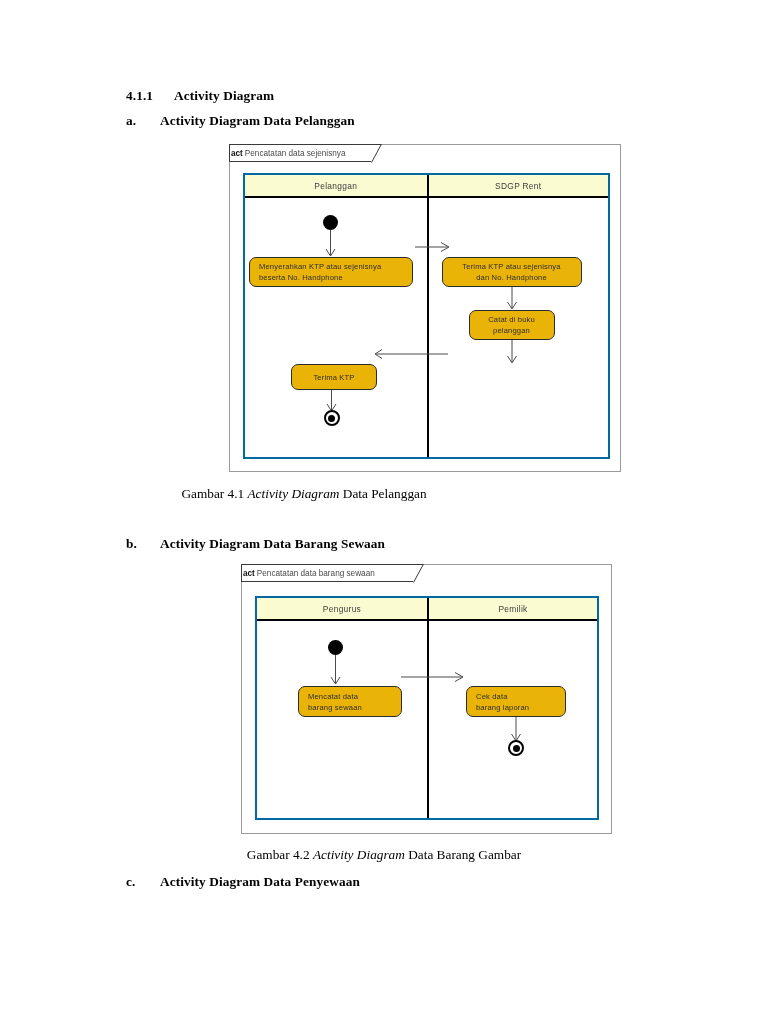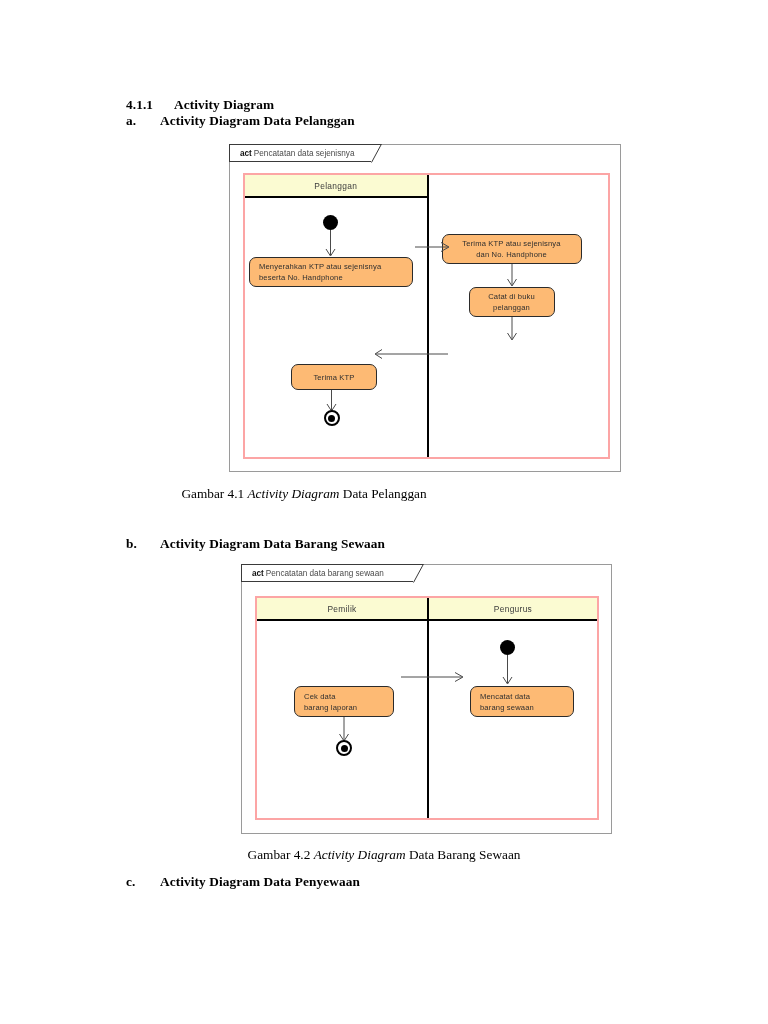--- a/index.html
+++ b/index.html
@@ -32,21 +32,21 @@
     white-space: nowrap;
   }
   .heading .num {
     display: inline-block;
   }
   .heading .txt {
     display: inline-block;
   }
 
   #h-411   { left: 126px; top: 88px; }
-  #h-411 .num { width: 48px; margin-top: 9px; }
+  #h-411 .num { width: 48px; }
 
   #h-a     { left: 126px; top: 113px; }
   #h-a .num { width: 34px; }
 
   #h-b     { left: 126px; top: 536px; }
   #h-b .num { width: 34px; }
 
   #h-c     { left: 126px; top: 874px; }
   #h-c .num { width: 34px; }
 
@@ -77,21 +77,21 @@
     position: absolute;
     left: -1px;
     top: -1px;
     height: 18px;
     border: 1px solid #3a3a3a;
     border-right: none;
     background: #ffffff;
     box-sizing: border-box;
     display: flex;
     align-items: center;
-    padding: 0 2px 0 10px;
+    padding: 0 2px 0 1px;
     font-family: "Liberation Sans", "DejaVu Sans", sans-serif;
     font-size: 8.2px;
     color: #4a4a4a;
     white-space: nowrap;
   }
   .uml-tab .kw {
     font-weight: bold;
     color: #111111;
     margin-right: 2px;
   }
@@ -104,21 +104,21 @@
     overflow: hidden;
   }
   .uml-tab .tab-corner svg { display: block; }
 
   #diagram1 .uml-tab { width: 142px; }
   #diagram2 .uml-tab { width: 172px; }
 
   
   .lanes {
     position: absolute;
-    border: 2px solid #fca5a5;
+    border: 2px solid #0369a1;
     box-sizing: border-box;
     display: flex;
     background: #ffffff;
   }
   #diagram1 .lanes { left: 13px; top: 28px; width: 367px; height: 286px; }
   #diagram2 .lanes { left: 13px; top: 31px; width: 344px; height: 224px; }
 
   .lane {
     position: relative;
     flex: 1 1 50%;
@@ -141,21 +141,21 @@
   }
   .lane-body {
     position: relative;
     height: calc(100% - 23px);
     background: #ffffff;
   }
 
   
   .act-node {
     position: absolute;
-    background: #fdba74;
+    background: #eab308;
     border: 1px solid #2b2b2b;
     border-radius: 7px;
     box-sizing: border-box;
     display: flex;
     align-items: center;
     font-family: "Liberation Sans", "DejaVu Sans", sans-serif;
     font-size: 7.6px;
     line-height: 11px;
     color: #2e2e2e;
     letter-spacing: 0.15px;
@@ -265,20 +265,21 @@
             <line x1="86.5" y1="192" x2="86.5" y2="212"></line>
             <polyline class="head" points="82,206 86.5,213 91,206"></polyline>
           </svg>
 
           <div class="final-node" style="left:78.5px; top:212px;"></div>
 
         </div>
       </div>
 
       <div class="lane">
+        <div class="lane-header">SDGP Rent</div>
         <div class="lane-body">
 
           <div class="act-node center padc" style="left:13px; top:59px; width:140px; height:30px;">
             <span class="lbl"><span>Terima KTP atau sejenisnya</span><br><span>dan No. Handphone</span></span>
           </div>
 
           <svg class="conn" style="left:0; top:0; width:182px; height:240px;">
             <line x1="83" y1="89" x2="83" y2="110"></line>
             <polyline class="head" points="78.5,104 83,111 87.5,104"></polyline>
           </svg>
@@ -326,63 +327,63 @@
           <path d="M0,0 L11,0 L1,18 L0,18 Z" fill="#ffffff" stroke="none"></path>
           <path d="M10.5,0 L0.5,18.5" stroke="#3a3a3a" stroke-width="1" fill="none"></path>
           <path d="M0,0.5 L10.5,0.5" stroke="#3a3a3a" stroke-width="1" fill="none"></path>
         </svg>
       </span>
     </div>
 
     <div class="lanes">
 
       <div class="lane">
+        <div class="lane-header">Pengurus</div>
+        <div class="lane-body">
+
+          <div class="init-node" style="left:71px; top:19px;"></div>
+
+          <svg class="conn" style="left:0; top:0; width:172px; height:200px;">
+            <line x1="78.5" y1="34" x2="78.5" y2="62"></line>
+            <polyline class="head" points="74,56 78.5,63 83,56"></polyline>
+          </svg>
+
+          <div class="act-node padleft" style="left:41px; top:65px; width:104px; height:31px;">
+            <span class="lbl"><span>Mencatat data</span><br><span>barang sewaan</span></span>
+          </div>
+
+        </div>
+      </div>
+
+      <div class="lane">
         <div class="lane-header">Pemilik</div>
         <div class="lane-body">
 
           <div class="act-node padleft" style="left:37px; top:65px; width:100px; height:31px;">
             <span class="lbl"><span>Cek data</span><br><span>barang laporan</span></span>
           </div>
 
           <svg class="conn" style="left:0; top:0; width:172px; height:200px;">
             <line x1="87" y1="96" x2="87" y2="119"></line>
             <polyline class="head" points="82.5,113 87,120 91.5,113"></polyline>
           </svg>
 
           <div class="final-node" style="left:79px; top:119px;"></div>
-
-        </div>
-      </div>
-
-      <div class="lane">
-        <div class="lane-header">Pengurus</div>
-        <div class="lane-body">
-
-          <div class="init-node" style="left:71px; top:19px;"></div>
-
-          <svg class="conn" style="left:0; top:0; width:172px; height:200px;">
-            <line x1="78.5" y1="34" x2="78.5" y2="62"></line>
-            <polyline class="head" points="74,56 78.5,63 83,56"></polyline>
-          </svg>
-
-          <div class="act-node padleft" style="left:41px; top:65px; width:104px; height:31px;">
-            <span class="lbl"><span>Mencatat data</span><br><span>barang sewaan</span></span>
-          </div>
 
         </div>
       </div>
     </div>
 
     <svg class="conn" style="left:0; top:0; width:371px; height:270px;">
       <line x1="159" y1="112" x2="220" y2="112"></line>
       <polyline class="head" points="213,107.5 221,112 213,116.5"></polyline>
     </svg>
   </div>
 
   <div class="caption" id="cap-2">
-    <span>Gambar 4.2 </span><span class="it">Activity Diagram</span><span> Data Barang Sewaan</span>
+    <span>Gambar 4.2 </span><span class="it">Activity Diagram</span><span> Data Barang Gambar</span>
   </div>
 
   <div class="heading" id="h-c">
     <span class="num">c.</span><span class="txt">Activity Diagram Data Penyewaan</span>
   </div>
 
 </div>
 
 </body></html>

